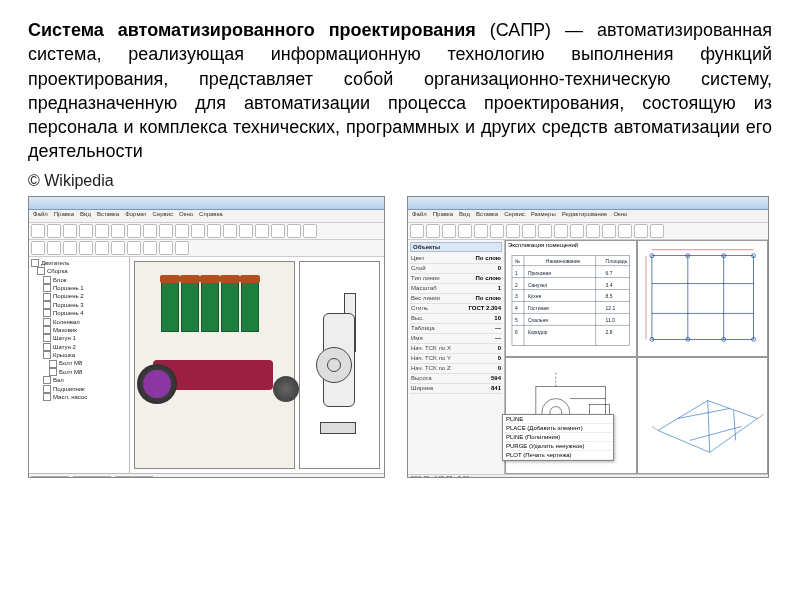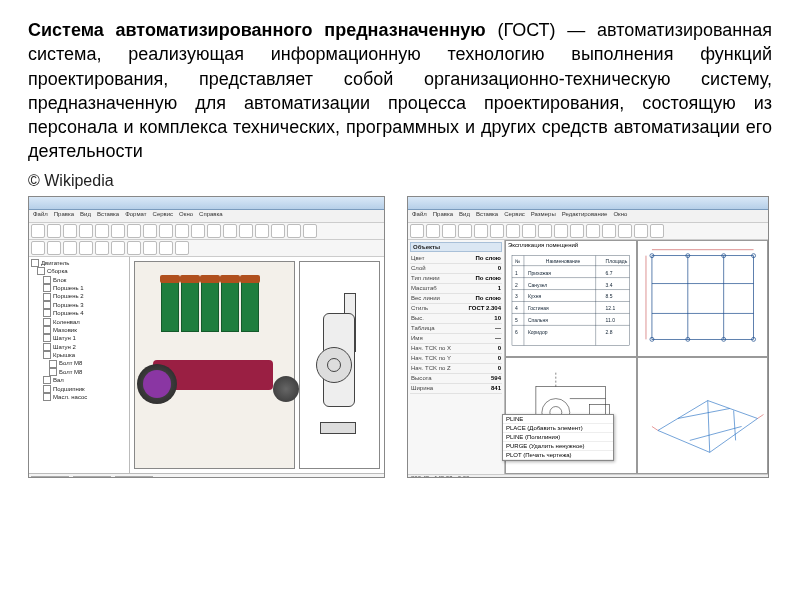--- a/index.html
+++ b/index.html
@@ -160,22 +160,22 @@
     background:#fff;border:1px solid #888;box-shadow:1px 1px 3px rgba(0,0,0,.3);
     font-size:6px;
   }
   .popup-row{padding:1px 3px;border-bottom:1px solid #eee;white-space:nowrap;}
 </style>
 </head>
 <body>
 
 <div class="page">
   <div class="definition">
-    <span class="term">Система автоматизированного предназначенную</span>
-    <span>(ГОСТ)</span><span> — автоматизированная система, реализующая информационную технологию выполнения функций проектирования, представляет собой организационно-техническую систему, предназначенную для автоматизации процесса проектирования, состоящую из персонала и комплекса технических, программных и других средств автоматизации его деятельности</span>
+    <span class="term">Система автоматизированного проектирования</span>
+    <span>(САПР)</span><span> — автоматизированная система, реализующая информационную технологию выполнения функций проектирования, представляет собой организационно-техническую систему, предназначенную для автоматизации процесса проектирования, состоящую из персонала и комплекса технических, программных и других средств автоматизации его деятельности</span>
   </div>
   <div class="attribution">© Wikipedia</div>
 
   <div class="shots">
 
     <div class="shot shot-a">
       <div class="titlebar"></div>
       <div class="menubar">
         <span>Файл</span>
         <span>Правка</span>

